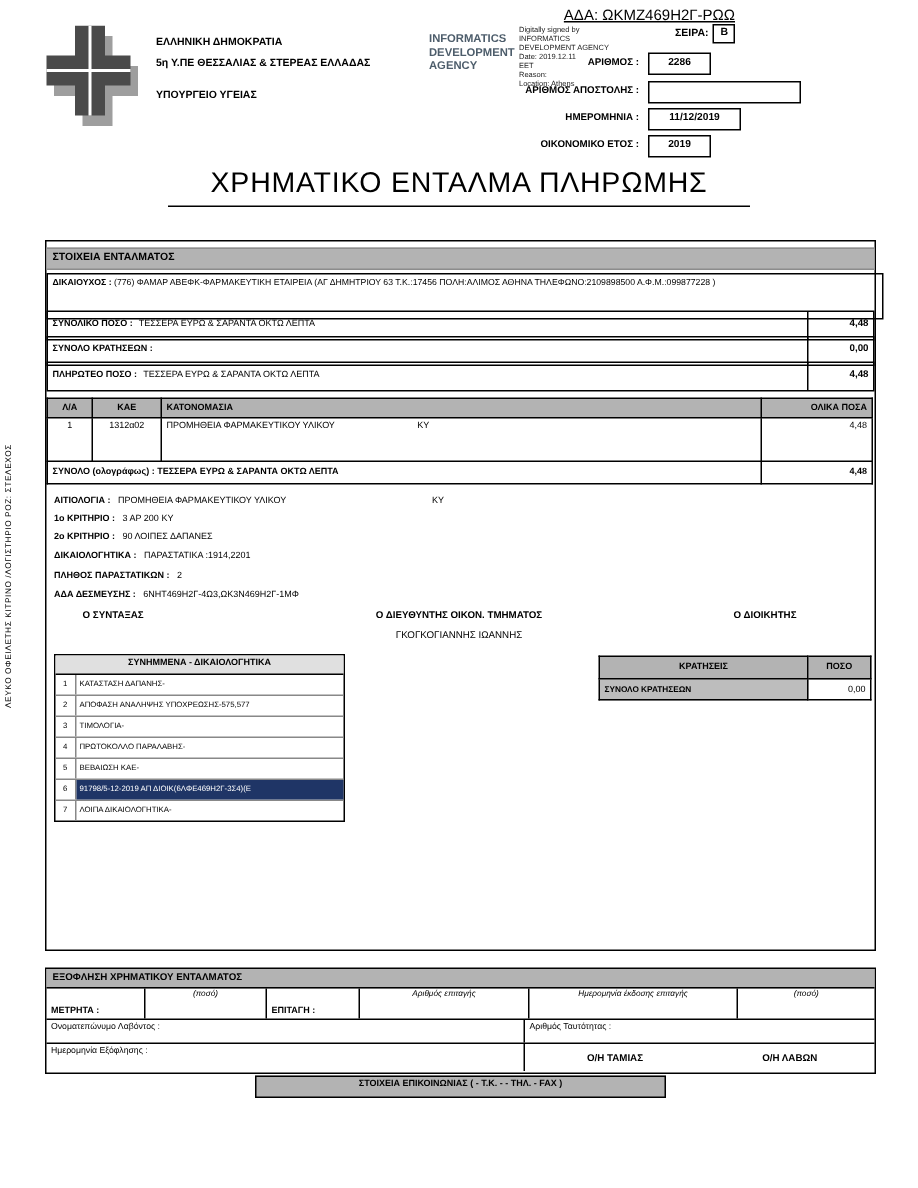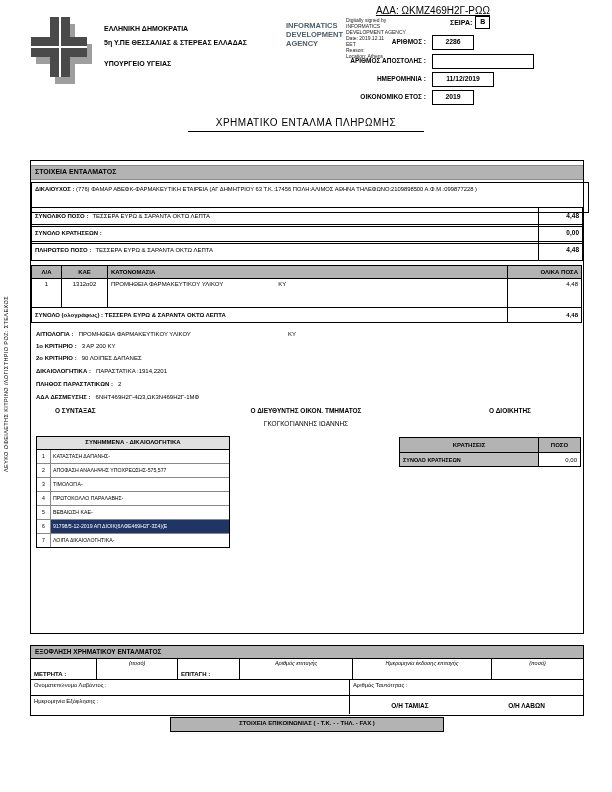--- a/index.html
+++ b/index.html
@@ -25,21 +25,21 @@
   .seira .flabel-inline { font-size:7px; font-weight:bold; }
   .seira-box { display:inline-block; min-width:13px; height:11px; border:1px solid #000;
                font-size:7px; font-weight:bold; text-align:center; line-height:10px; }
   .hfield { position:absolute; left:0; width:612px; height:13px; }
   .hfield .flabel { position:absolute; right:186px; top:0; font-size:6.5px; font-weight:bold; line-height:13px; white-space:nowrap; }
   .hfield .fbox { position:absolute; left:432px; top:0; height:13px; border:1px solid #000;
                   font-size:6.8px; font-weight:bold; text-align:center; line-height:12px; }
   .w40{width:40px} .w100{width:100px} .w60{width:60px}
   
   .title-wrap { position:absolute; left:0; top:112px; width:612px; text-align:center; }
-  .title-wrap span { display:inline-block; font-size:10px; letter-spacing:0.5px;
+  .title-wrap span { display:inline-block; font-size:19px; letter-spacing:0.5px;
                      border-bottom:1px solid #000; padding:0 28px 3px 28px;text-align:right; }
   
   .side-note { position:absolute; left:3px; top:252px; height:220px; width:12px;
                writing-mode:vertical-rl; transform:rotate(180deg);
                font-size:5.5px; letter-spacing:0.4px; white-space:nowrap; }
   
   .main-box { position:absolute; left:30px; top:160px; width:552px; height:472px;
               border:1px solid #000; }
   .sec-bar { position:absolute; left:0; top:4px; right:0; height:13px;
              background:#b3b3b3; border-top:1px solid #8c8c8c; border-bottom:1px solid #8c8c8c;

